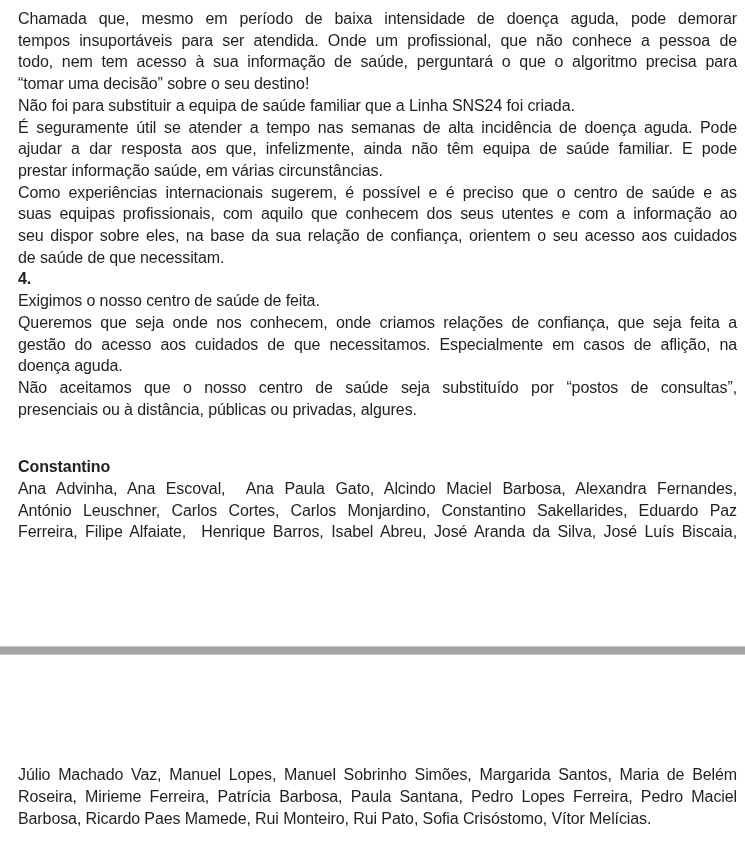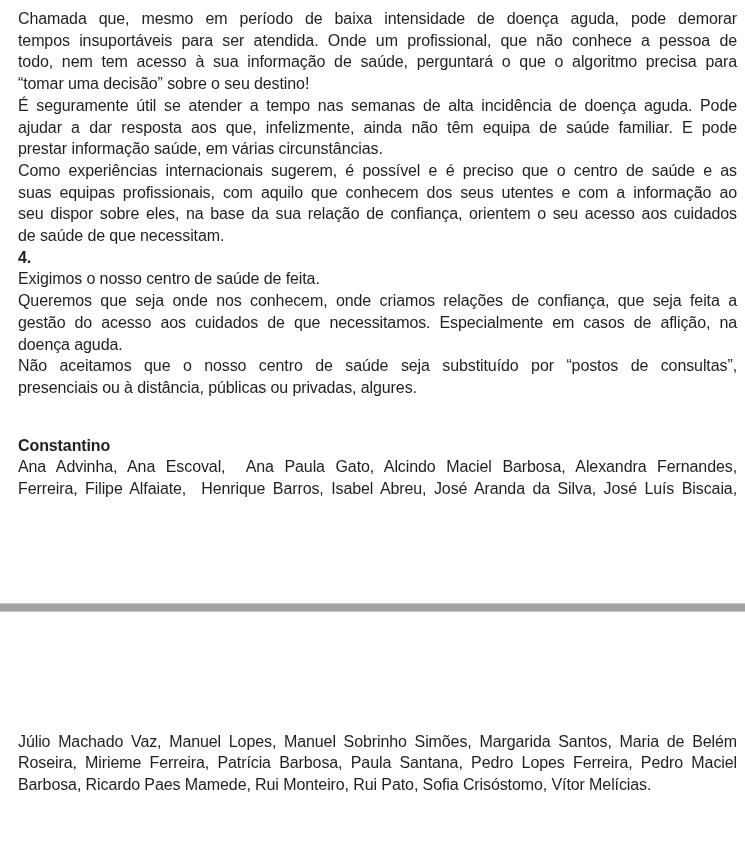--- a/index.html
+++ b/index.html
@@ -13,21 +13,21 @@
     background: var(--background, #ffffff);
     color: var(--text, #1f1f1f);
     font-family: "Liberation Sans", "DejaVu Sans", sans-serif;
   }
   .page {
     width: 719px;
     padding-left: 18px;
     box-sizing: content-box;
   }
   .page1 { padding-top: 8px; }
-  .page2 { padding-top: 109px; margin-top: 10px; }
+  .page2 { padding-top: 109px; }
   .line {
     font-size: 16px;
     line-height: 21.7px;
     min-height: 21.7px;
     white-space: pre-wrap;
     letter-spacing: -0.1px;
   }
   .just {
     text-align: justify;
     text-align-last: justify;
@@ -45,37 +45,39 @@
 </head>
 <body>
 
 <div>
 
   <section class="page page1">
     <div class="line just">Chamada que, mesmo em período de baixa intensidade de doença aguda, pode demorar</div>
     <div class="line just">tempos insuportáveis para ser atendida. Onde um profissional, que não conhece a pessoa de</div>
     <div class="line just">todo, nem tem acesso à sua informação de saúde, perguntará o que o algoritmo precisa para</div>
     <div class="line">“tomar uma decisão” sobre o seu destino!</div>
+    <div class="line">Não foi para substituir a equipa de saúde familiar que a Linha SNS24 foi criada.</div>
     <div class="line just">É seguramente útil se atender a tempo nas semanas de alta incidência de doença aguda. Pode</div>
     <div class="line just">ajudar a dar resposta aos que, infelizmente, ainda não têm equipa de saúde familiar. E pode</div>
     <div class="line">prestar informação saúde, em várias circunstâncias.</div>
     <div class="line just">Como experiências internacionais sugerem, é possível e é preciso que o centro de saúde e as</div>
     <div class="line just">suas equipas profissionais, com aquilo que conhecem dos seus utentes e com a informação ao</div>
     <div class="line just">seu dispor sobre eles, na base da sua relação de confiança, orientem o seu acesso aos cuidados</div>
     <div class="line">de saúde de que necessitam.</div>
     <div class="line bold">4.</div>
     <div class="line">Exigimos o nosso centro de saúde de feita.</div>
     <div class="line just">Queremos que seja onde nos conhecem, onde criamos relações de confiança, que seja feita a</div>
     <div class="line just">gestão do acesso aos cuidados de que necessitamos. Especialmente em casos de aflição, na</div>
     <div class="line">doença aguda.</div>
     <div class="line just">Não aceitamos que o nosso centro de saúde seja substituído por “postos de consultas”,</div>
     <div class="line">presenciais ou à distância, públicas ou privadas, algures.</div>
 
     <div class="line bold gap-before">Constantino</div>
     <div class="line just">Ana Advinha, Ana Escoval,  Ana Paula Gato, Alcindo Maciel Barbosa, Alexandra Fernandes,</div>
+    <div class="line just">António Leuschner, Carlos Cortes, Carlos Monjardino, Constantino Sakellarides, Eduardo Paz</div>
     <div class="line just">Ferreira, Filipe Alfaiate,  Henrique Barros, Isabel Abreu, José Aranda da Silva, José Luís Biscaia,</div>
   </section>
 
   <div class="page-divider"></div>
 
   <section class="page page2">
     <div class="line just">Júlio Machado Vaz, Manuel Lopes, Manuel Sobrinho Simões, Margarida Santos, Maria de Belém</div>
     <div class="line just">Roseira, Mirieme Ferreira, Patrícia Barbosa, Paula Santana, Pedro Lopes Ferreira, Pedro Maciel</div>
     <div class="line">Barbosa, Ricardo Paes Mamede, Rui Monteiro, Rui Pato, Sofia Crisóstomo, Vítor Melícias.</div>
   </section>

